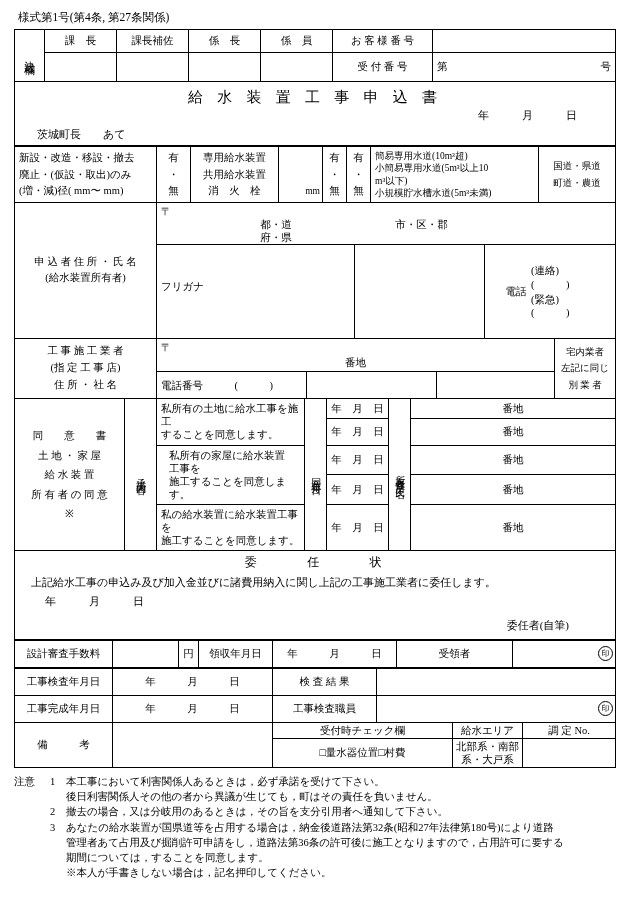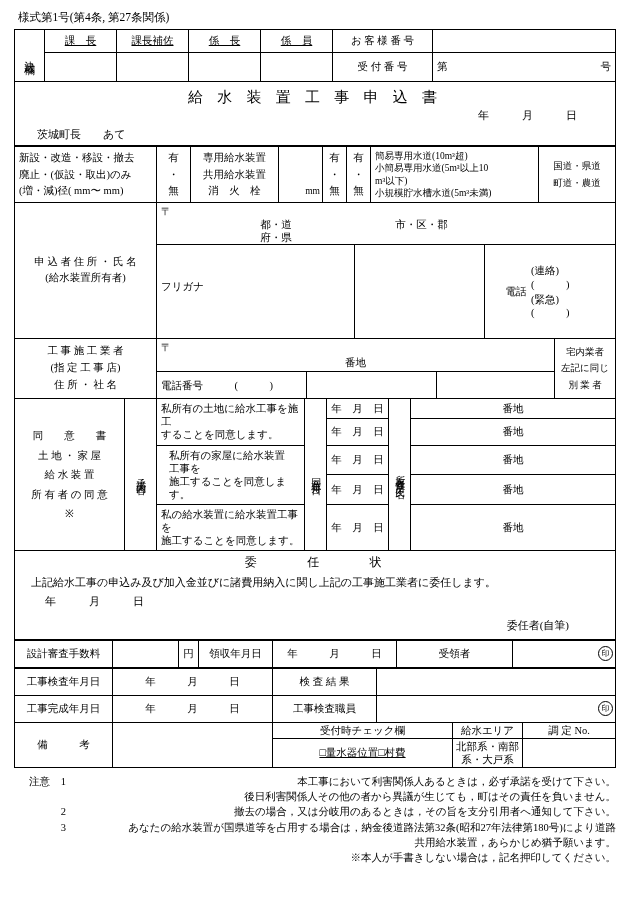--- a/index.html
+++ b/index.html
@@ -12,25 +12,25 @@
   .c{text-align:center;}
   .l{text-align:left;}
   .r{text-align:right;}
   .vt{vertical-align:top;}
   .vb{vertical-align:bottom;}
   .vert{writing-mode:vertical-rl;text-orientation:upright;letter-spacing:0.2em;margin:0 auto;}
   .title{font-size:15px;letter-spacing:0.35em;text-align:center;padding:6px 0 2px;}
   .small{font-size:9.5px;}
   .stamp{display:inline-block;border:1px solid #000;border-radius:50%;width:13px;height:13px;line-height:13px;text-align:center;font-size:8px;}
   .notes{margin-top:6px;font-size:10.5px;line-height:1.45;}
-  .notes .row{display:flex;text-align:right;}
+  .notes .row{display:flex;}
   .notes .lbl{width:36px;flex:none;}
   .notes .num{width:16px;flex:none;}
   .notes .txt{flex:1;}
-  .h20{height:20px;text-decoration:underline;}
+  .h20{height:20px;}
   .h24{height:24px;}
   .h26{height:26px;}
 </style>
 </head>
 <body>
 
 <div class="page">
 
   <div class="formno">様式第1号(第4条, 第27条関係)</div>
 
@@ -407,19 +407,20 @@
       <div class="num">2</div>
       <div class="txt">
         <div>撤去の場合，又は分岐用のあるときは，その旨を支分引用者へ通知して下さい。</div>
       </div>
     </div>
     <div class="row">
       <div class="lbl"></div>
       <div class="num">3</div>
       <div class="txt">
         <div>あなたの給水装置が国県道等を占用する場合は，納金後道路法第32条(昭和27年法律第180号)により道路</div>
-        <div>共用給水装置，あらかじめ猶予願います。</div>
+        <div>管理者あて占用及び掘削許可申請をし，道路法第36条の許可後に施工となりますので，占用許可に要する</div>
+        <div>期間については，することを同意します。</div>
         <div>※本人が手書きしない場合は，記名押印してください。</div>
       </div>
     </div>
   </div>
 
 </div>
 
 </body></html>

